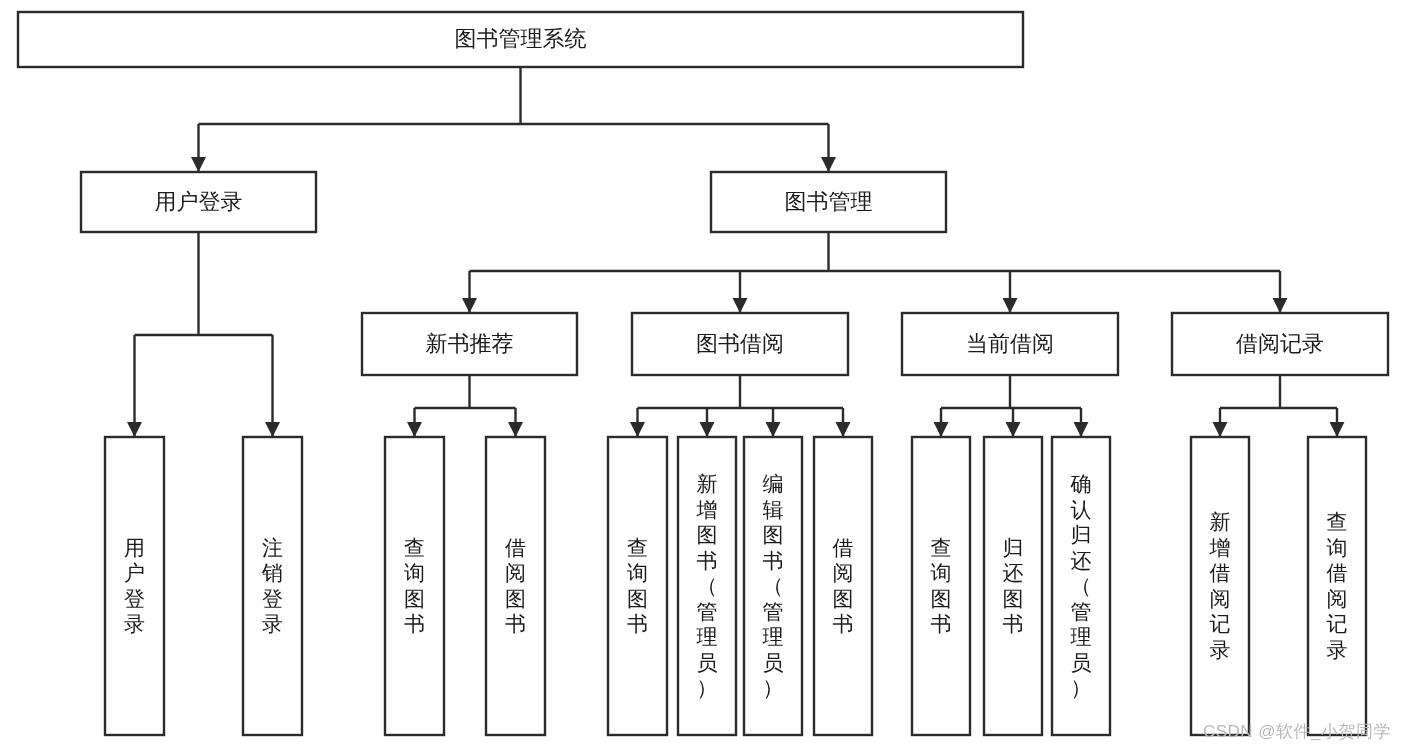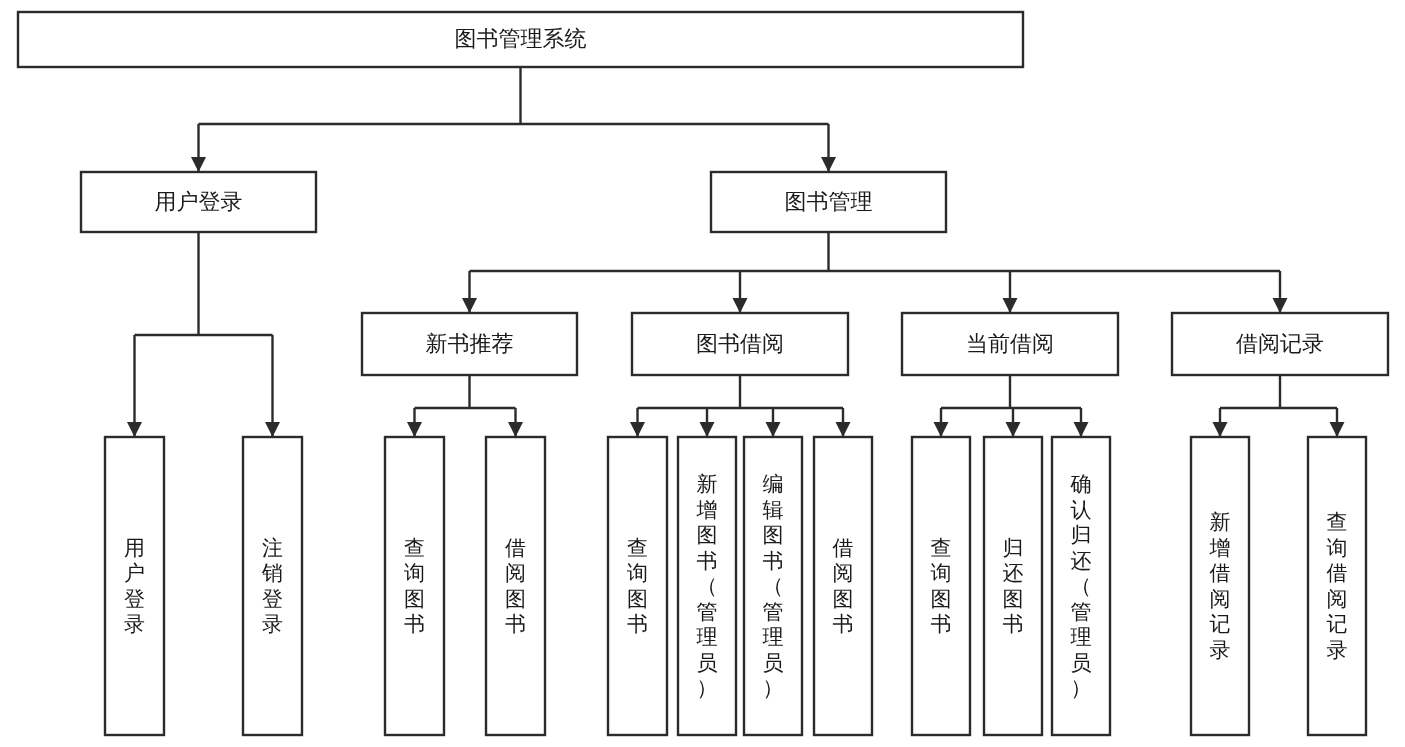--- a/index.html
+++ b/index.html
@@ -201,13 +201,14 @@
         <g>
           <rect x="1191" y="437" width="58" height="298" class="node-box"></rect>
           <text x="1220" y="0" class="node-label-v"><tspan x="1220" y="529.39">新</tspan><tspan x="1220" y="554.89">增</tspan><tspan x="1220" y="580.39">借</tspan><tspan x="1220" y="605.89">阅</tspan><tspan x="1220" y="631.39">记</tspan><tspan x="1220" y="656.89">录</tspan></text>
         </g>
         <g>
           <rect x="1308" y="437" width="58" height="298" class="node-box"></rect>
           <text x="1337" y="0" class="node-label-v"><tspan x="1337" y="529.39">查</tspan><tspan x="1337" y="554.89">询</tspan><tspan x="1337" y="580.39">借</tspan><tspan x="1337" y="605.89">阅</tspan><tspan x="1337" y="631.39">记</tspan><tspan x="1337" y="656.89">录</tspan></text>
         </g>
       </g>
   </svg>
+  <div class="watermark-text">CSDN @软件_小贺同学</div>
 </div>
 
 </body></html>

